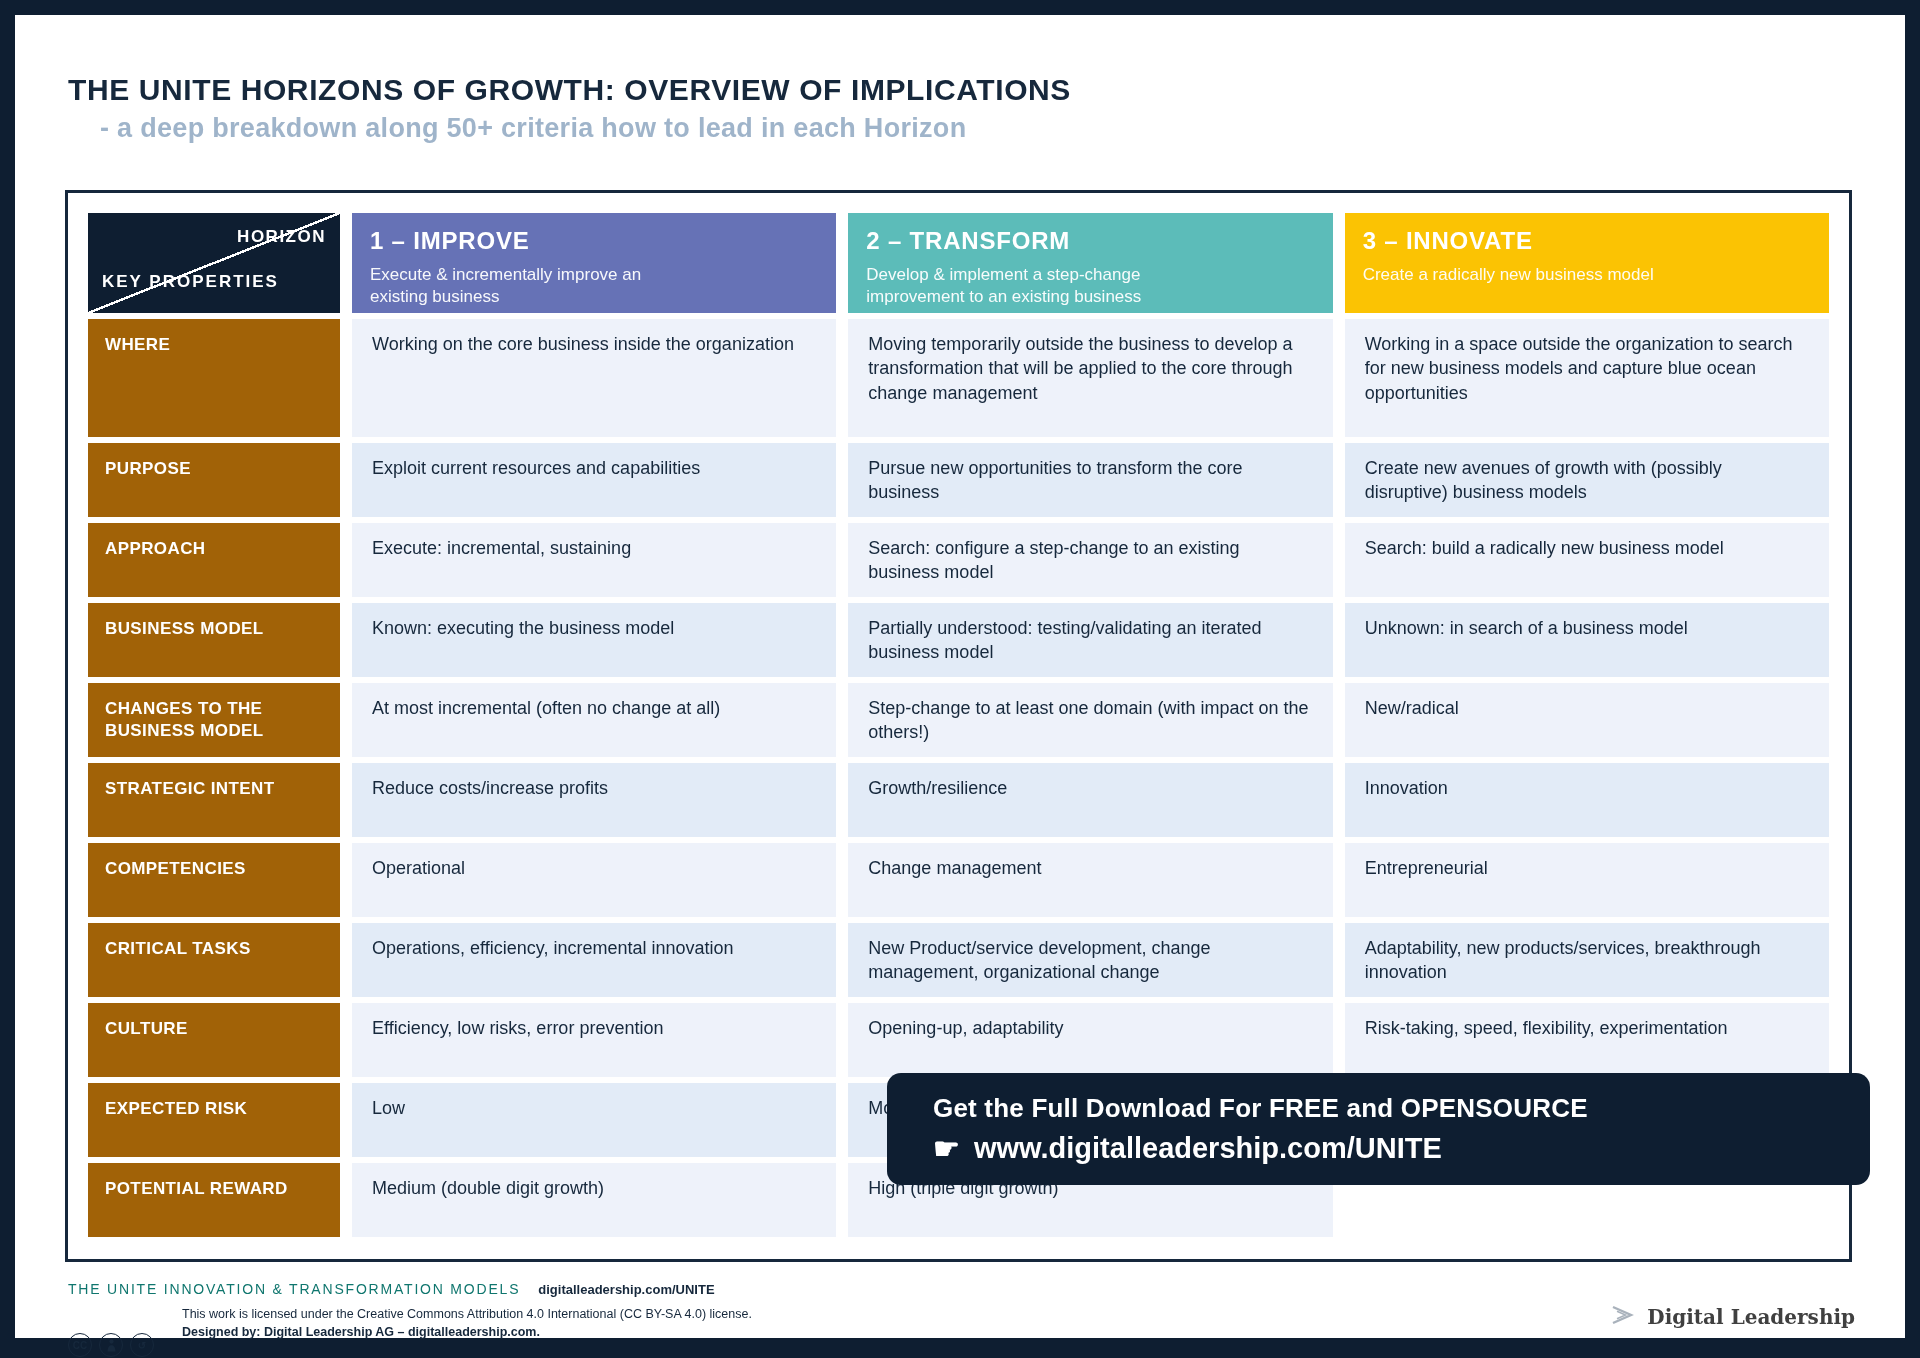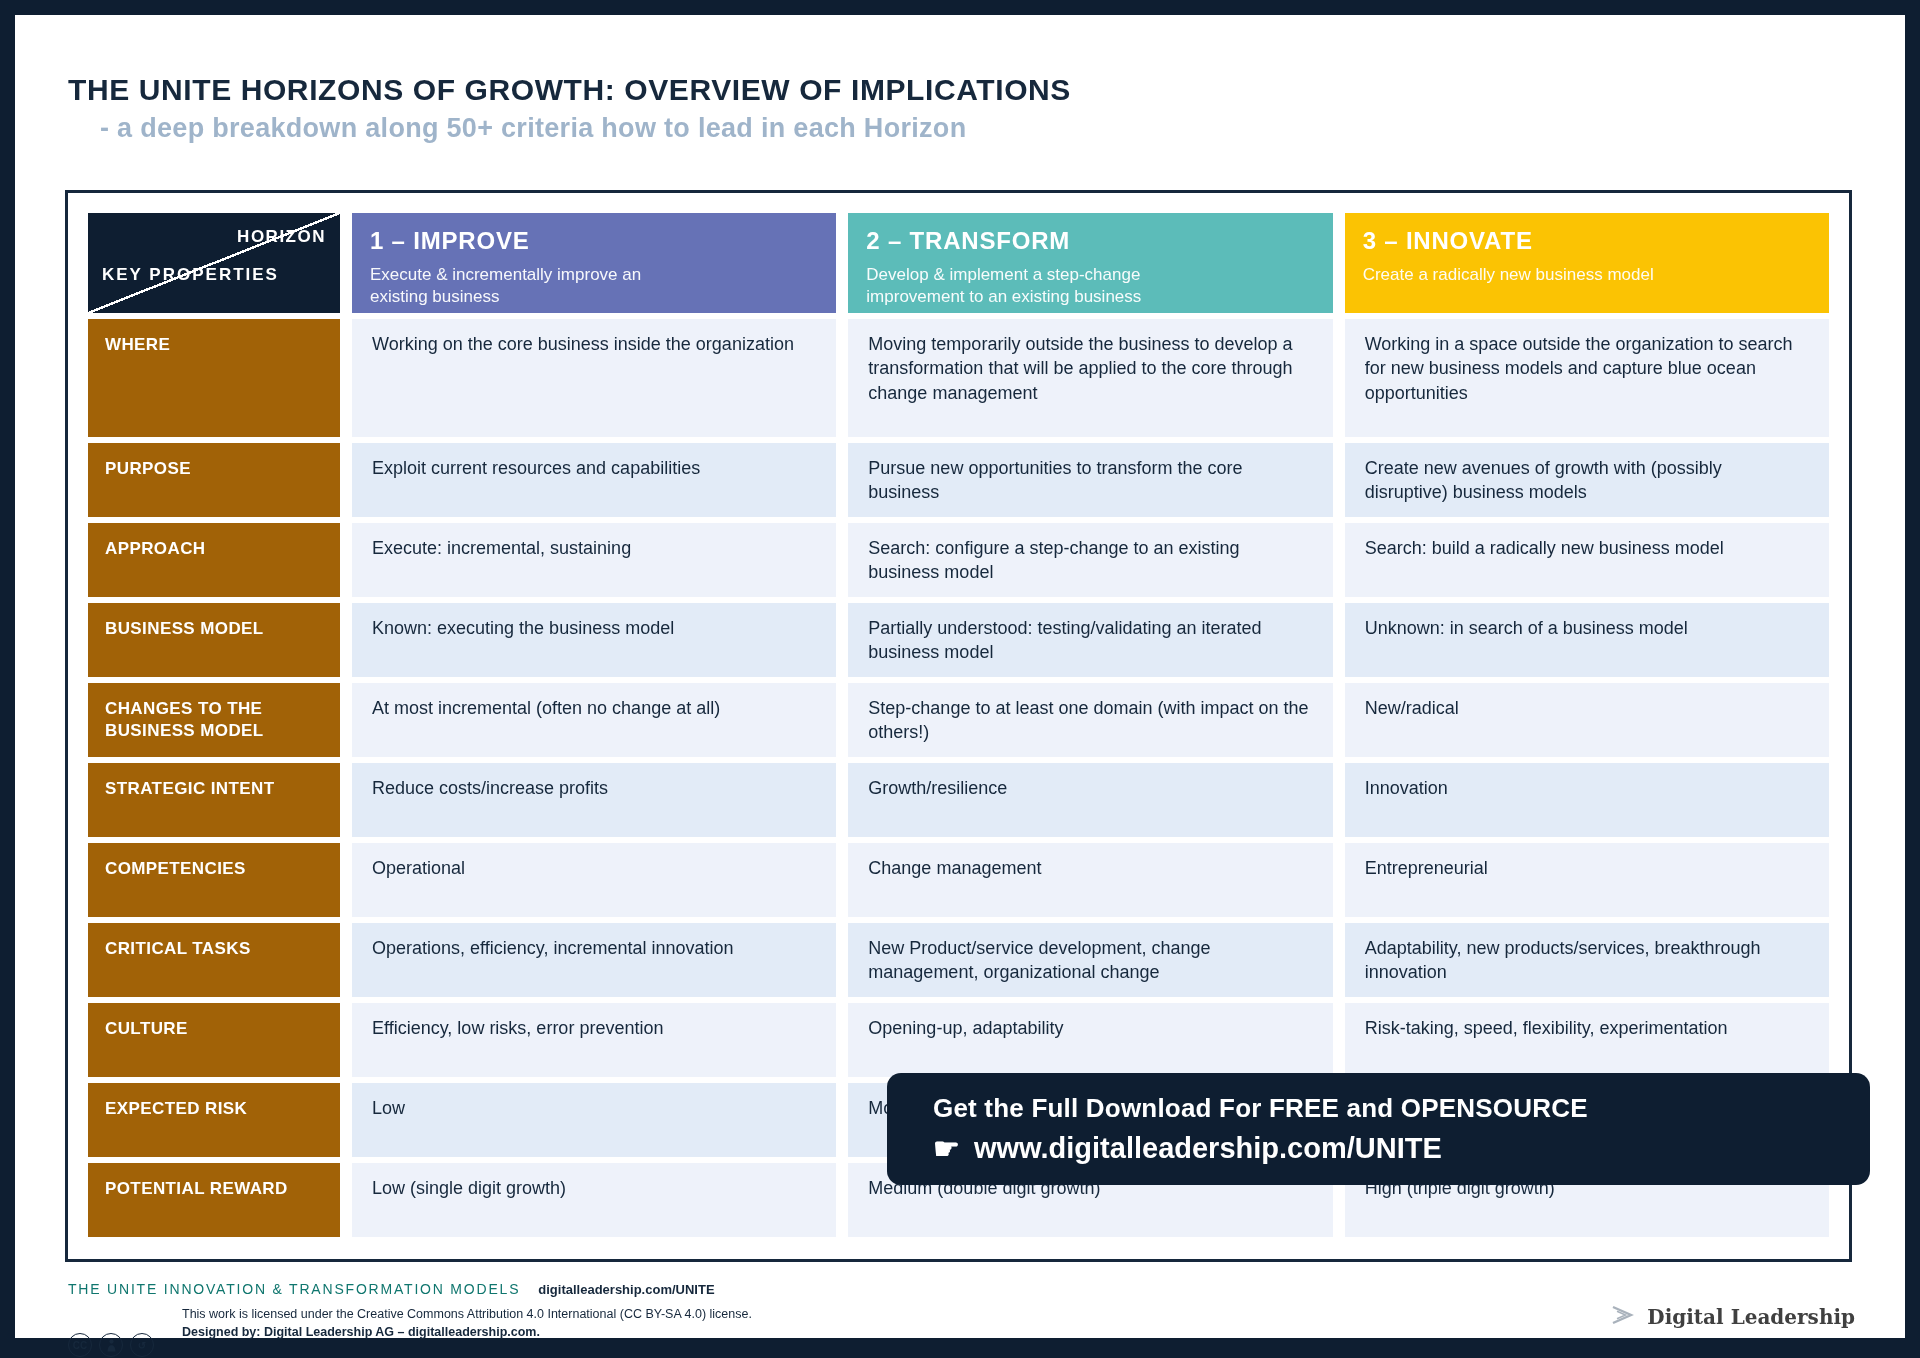--- a/index.html
+++ b/index.html
@@ -39,21 +39,21 @@
       linear-gradient(to bottom right,
         transparent calc(50% - 1.2px), #ffffff calc(50% - 1.2px),
         #ffffff calc(50% + 1.2px), transparent calc(50% + 1.2px)),
       #0e1e31;
   }
   .corner-top {
     position:absolute; top:14px; right:14px;
     font-weight:bold; font-size:17px; letter-spacing:1.5px;
   }
   .corner-bottom {
-    position:absolute; bottom:28px; left:14px;
+    position:absolute; bottom:21px; left:14px;
     font-weight:bold; font-size:17px; letter-spacing:2px;
   }
   .col-head { color:#fff; padding:14px 18px 0 18px; }
   .col-title { font-size:24px; font-weight:bold; letter-spacing:0.8px; }
   .col-sub   { font-size:17px; margin-top:9px; line-height:1.28; color:rgba(255,255,255,0.95); max-width:330px; }
   .row-label {
     background:#a16207; color:#ffffff;
     font-weight:bold; font-size:17px; letter-spacing:0.4px;
     padding:15px 16px 0 17px; line-height:1.3;
   }
@@ -158,21 +158,20 @@
         <div class="cell shade-b">Adaptability, new products/services, breakthrough innovation</div>
         <div class="row-label">CULTURE</div>
         <div class="cell shade-a">Efficiency, low risks, error prevention</div>
         <div class="cell shade-a">Opening-up, adaptability</div>
         <div class="cell shade-a">Risk-taking, speed, flexibility, experimentation</div>
         <div class="row-label">EXPECTED RISK</div>
         <div class="cell shade-b">Low</div>
         <div class="cell shade-b">Moderate</div>
         <div class="cell shade-b"></div>
         <div class="row-label">POTENTIAL REWARD</div>
-        <div class="cell shade-a">Low (single digit growth)</div>
         <div class="cell shade-a">Medium (double digit growth)</div>
         <div class="cell shade-a">High (triple digit growth)</div>
       </div>
   </div>
 
   <div class="banner">
     <div class="banner-line1">Get the Full Download For FREE and OPENSOURCE</div>
     <div class="banner-line2">
       <span class="banner-hand">☛</span>
       <span>www.digitalleadership.com/UNITE</span>

